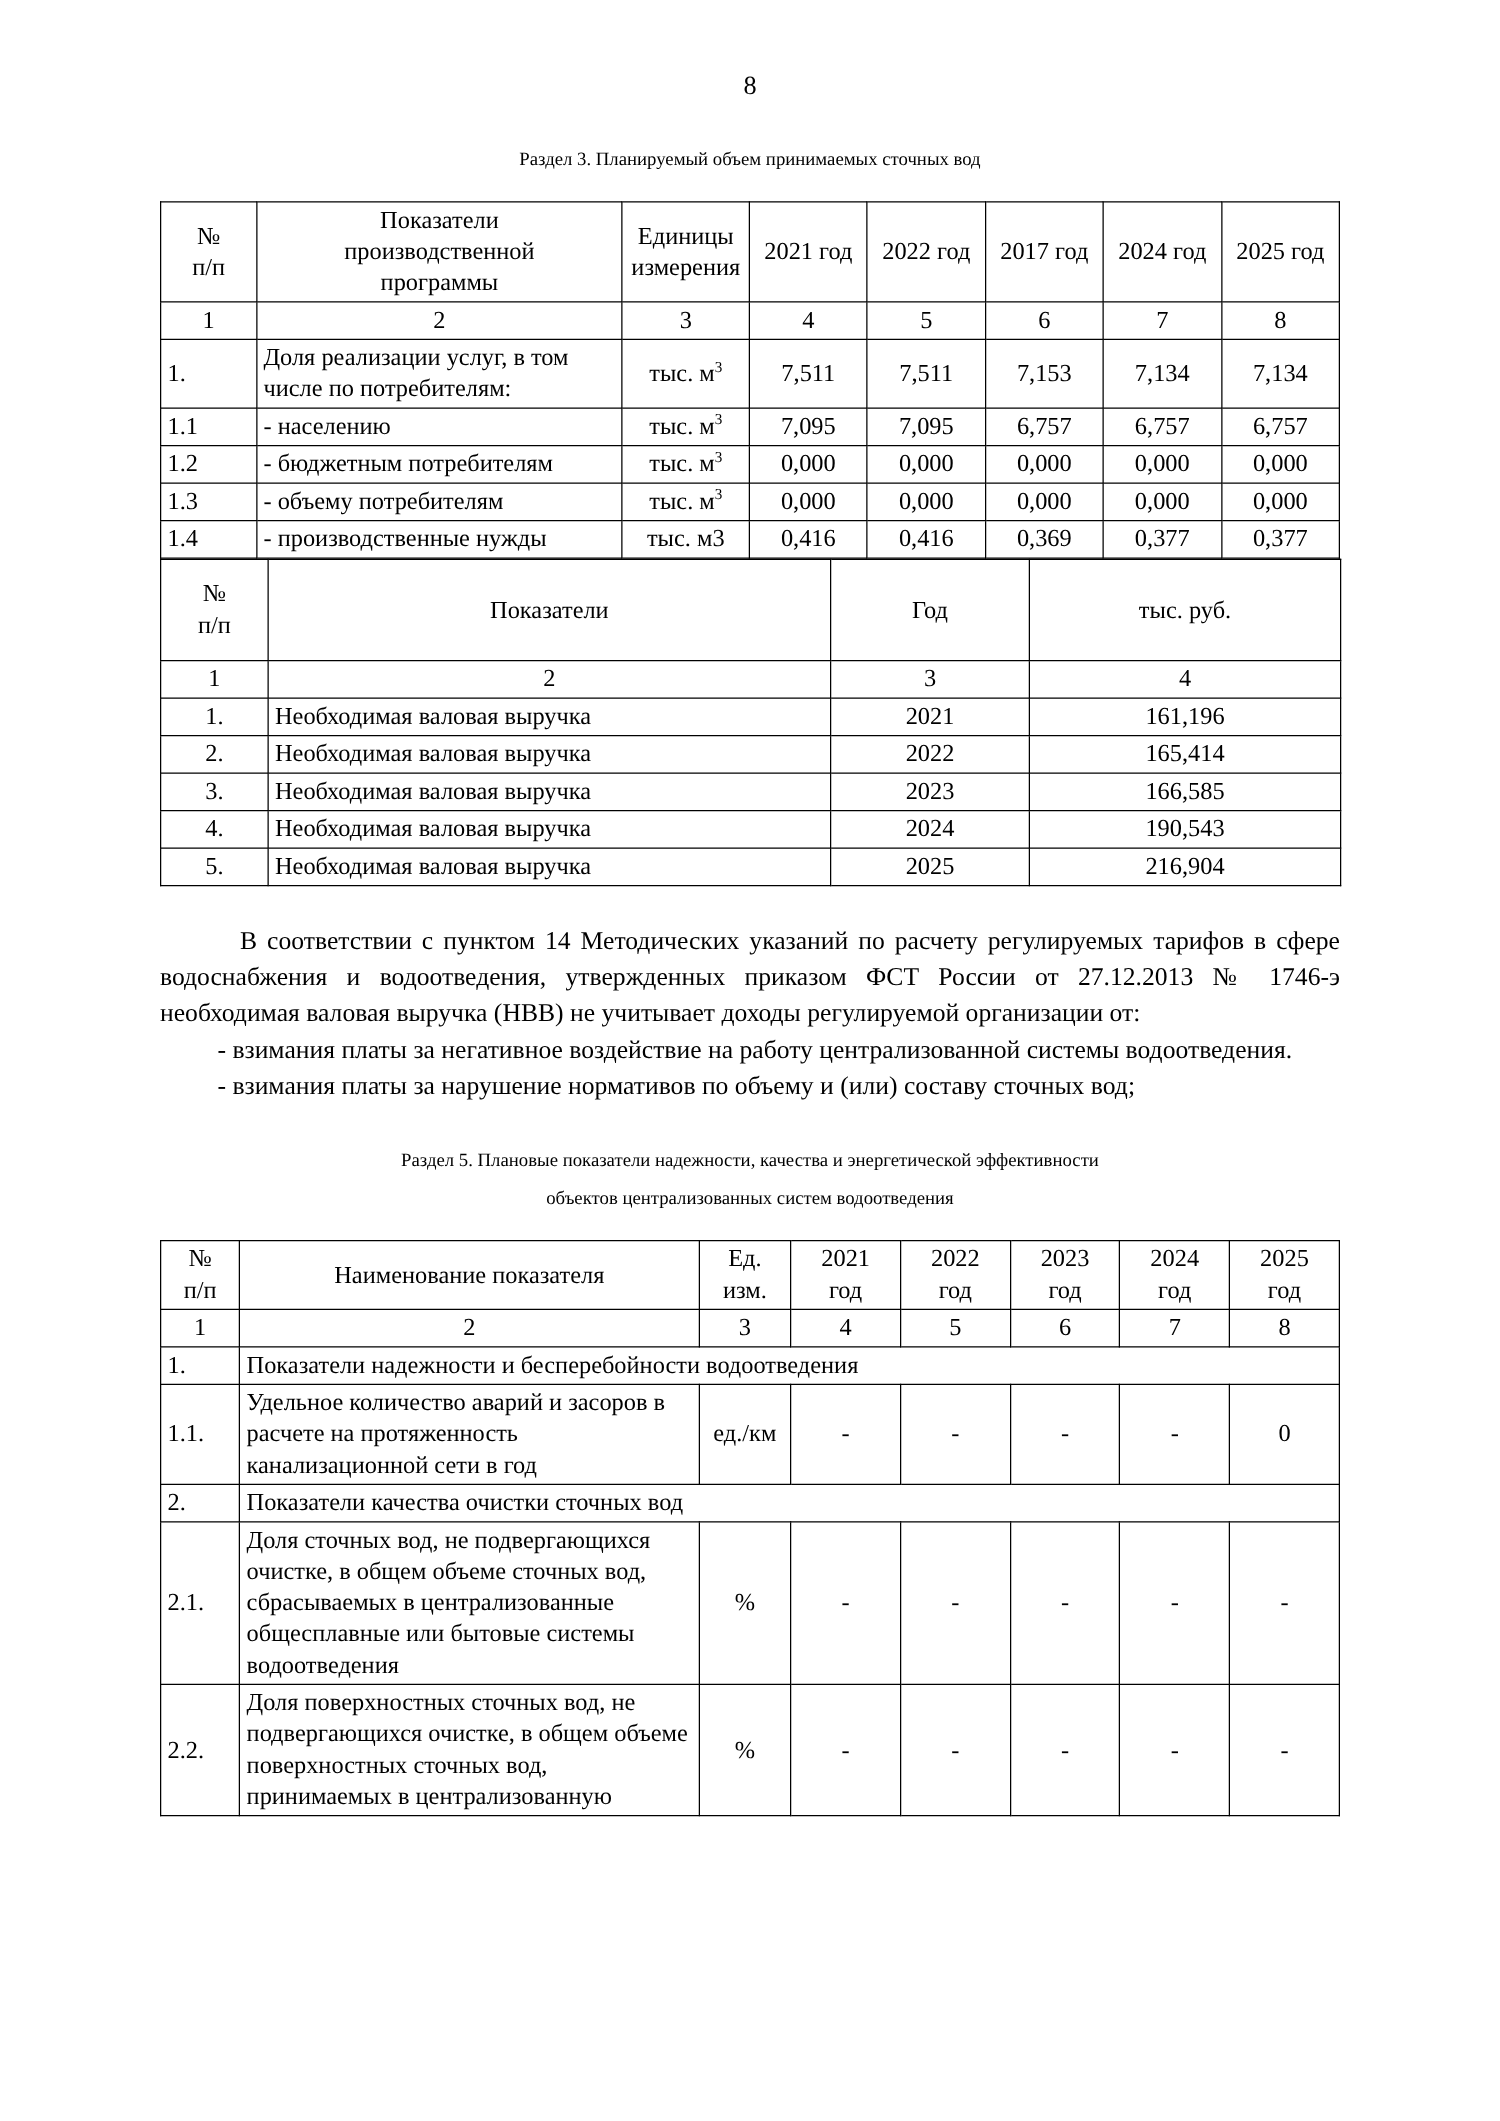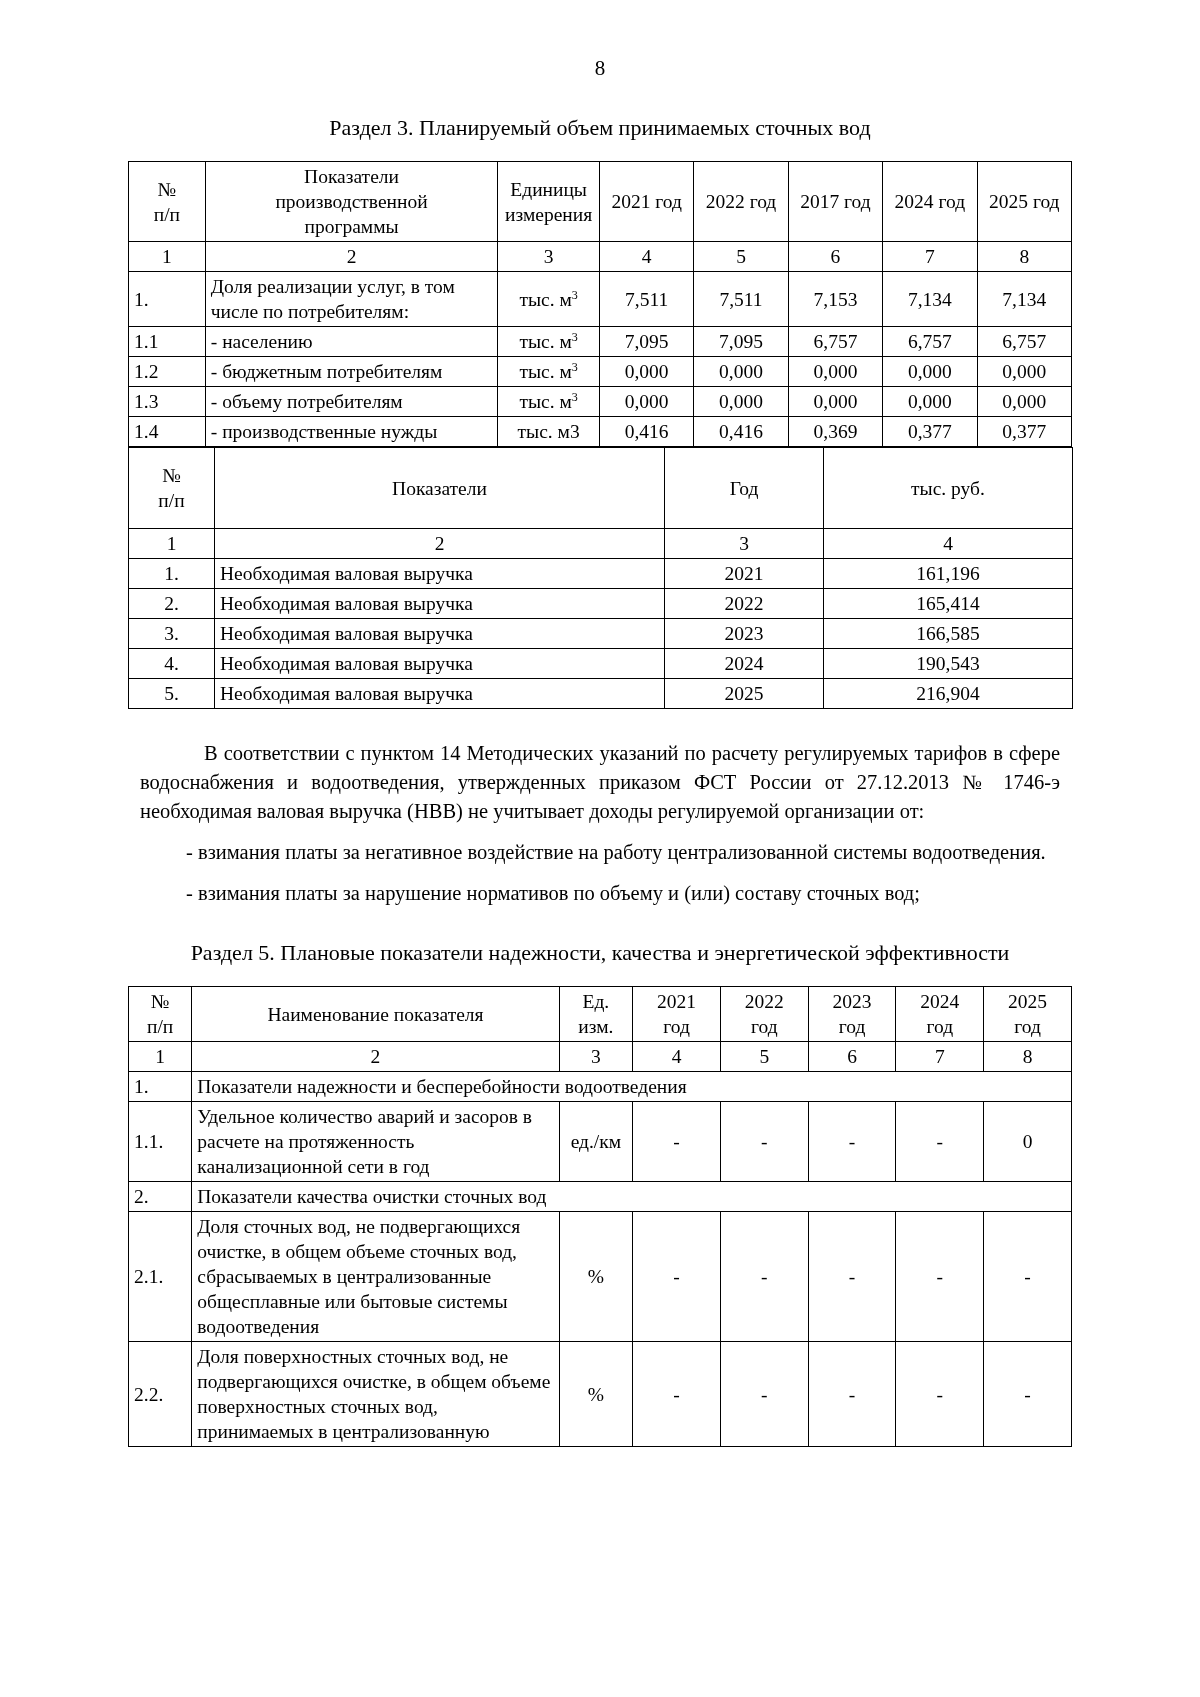--- a/index.html
+++ b/index.html
@@ -22,21 +22,21 @@
     padding: 58px 128px 0 128px;
   }
   .page-number {
     text-align: center;
     font-size: 21px;
     line-height: 1;
     margin: 0 0 34px 0;
   }
   .section-heading {
     text-align: center;
-    font-size: 22px;
+    font-size: 15px;
     line-height: 30px;
     margin: 0 0 18px 0;
   }
   .heading-gap-top { margin-top: 30px; }
 
   table.doc-table {
     border-collapse: collapse;
     width: 100%;
     table-layout: fixed;
     margin: 0 0 0 0;
@@ -77,21 +77,21 @@
   
   .t3 col.c1 { width: 62px; }
   .t3 col.c2 { width: 360px; }
   .t3 col.c3 { width: 72px; }
   .t3 col.cy { width: 86px; }
 
   .body-text {
     font-size: 20.5px;
     line-height: 29px;
     text-align: justify;
-    margin: 12px;
+    margin: 0;
   }
   .para-indent { text-indent: 64px; }
   .list-line { text-indent: 46px; }
   .block-gap { margin-top: 30px; }
   .tall td { height: 76px; }
 </style>
 </head>
 <body>
 
 <div class="page">
@@ -254,20 +254,21 @@
   </table>
 
   <div class="block-gap">
     <p class="body-text para-indent">В соответствии с пунктом 14 Методических указаний по расчету регулируемых тарифов в сфере водоснабжения и водоотведения, утвержденных приказом ФСТ России от 27.12.2013 № 1746-э необходимая валовая выручка (НВВ) не учитывает доходы регулируемой организации от:</p>
     <p class="body-text list-line">- взимания платы за негативное воздействие на работу централизованной системы водоотведения.</p>
     <p class="body-text list-line">- взимания платы за нарушение нормативов по объему и (или) составу сточных вод;</p>
   </div>
 
   <div class="section-heading heading-gap-top">
     <div>Раздел 5. Плановые показатели надежности, качества и энергетической эффективности</div>
+    <div>объектов централизованных систем водоотведения</div>
   </div>
 
   <table class="doc-table t3">
     <colgroup>
       <col class="c1">
         <col class="c2">
         <col class="c3">
       <col class="cy">
         <col class="cy">
         <col class="cy">

